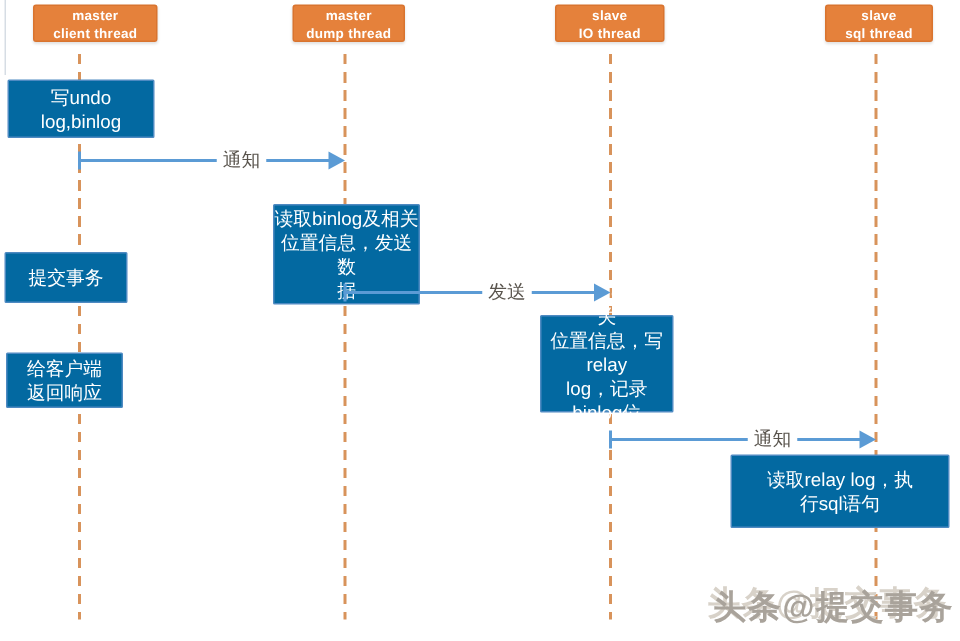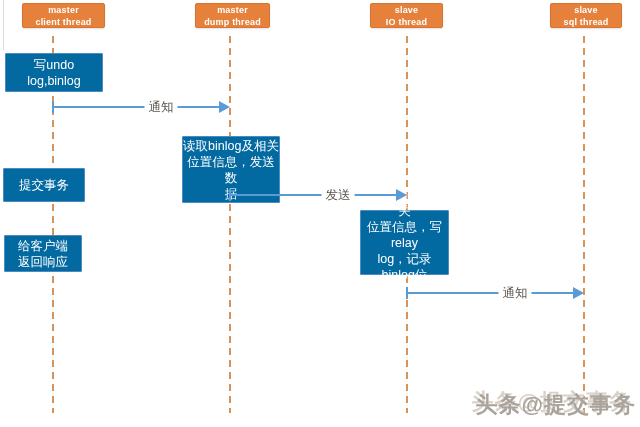--- a/index.html
+++ b/index.html
@@ -95,20 +95,22 @@
   <div class="activity" style="left:182px;top:136px;width:98px;height:67px">读取binlog及相关
 位置信息，发送数
 据</div>
   <div class="activity" style="left:3px;top:168px;width:82px;height:34px">提交事务</div>
   <div class="activity" style="left:4px;top:235px;width:78px;height:37px">给客户端
 返回响应</div>
   <div class="activity" style="left:360px;top:210px;width:89px;height:65px">接收binlog及相关
 位置信息，写relay
 log，记录binlog位
 置</div>
+  <div class="activity" style="left:487px;top:303px;width:146px;height:49px">读取relay log，执
+行sql语句</div>
 
   <div class="message" style="left:52px;top:101px;width:178px">
     <span class="start-tick"></span>
     <span class="arrow-line"></span>
     <span class="arrowhead"></span>
     <span class="msg-label">通知</span>
   </div>
 
   <div class="message" style="left:229px;top:189px;width:178px">
     <span class="start-tick"></span>

